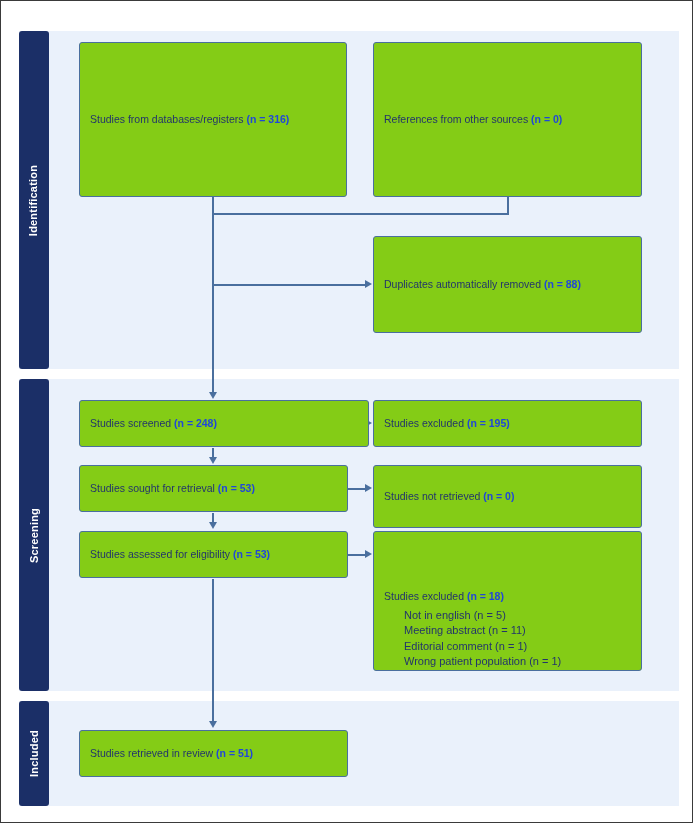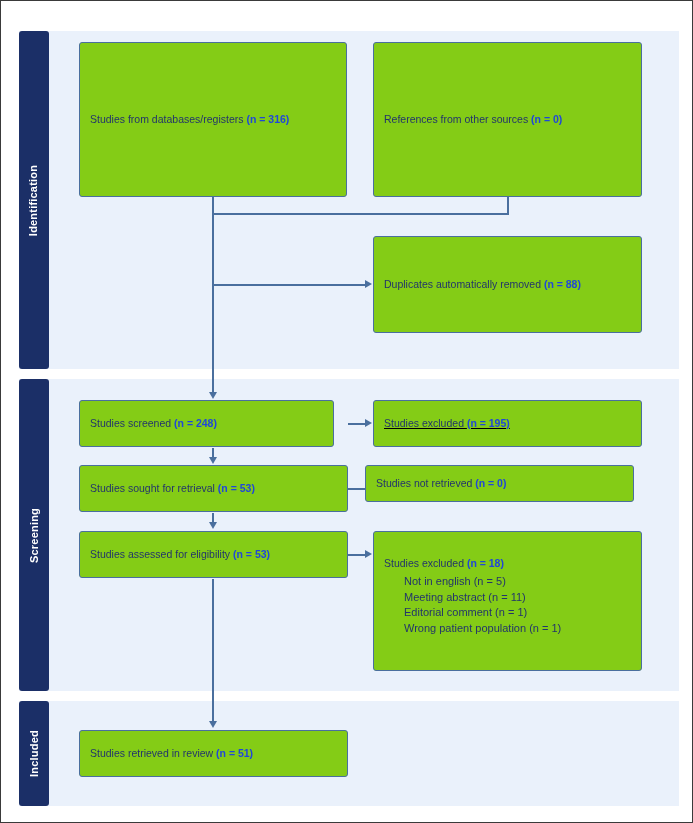--- a/index.html
+++ b/index.html
@@ -168,51 +168,51 @@
       <span>References from other sources </span><span class="count">(n = 0)</span>
     </div>
   </div>
 
   <div class="flow-box" style="left:372px; top:235px; width:269px; height:97px;">
     <div class="box-text">
       <span>Duplicates automatically removed </span><span class="count">(n = 88)</span>
     </div>
   </div>
 
-  <div class="flow-box" style="left:78px; top:399px; width:255px; height:47px;text-align:right;">
+  <div class="flow-box" style="left:78px; top:399px; width:290px; height:47px;text-align:right;">
     <div class="box-text">
       <span>Studies screened </span><span class="count">(n = 248)</span>
     </div>
   </div>
 
-  <div class="flow-box" style="left:372px; top:399px; width:269px; height:47px;text-decoration:underline;">
+  <div class="flow-box" style="left:372px; top:399px; width:269px; height:47px;">
     <div class="box-text">
       <span>Studies excluded </span><span class="count">(n = 195)</span>
     </div>
   </div>
 
   <div class="flow-box" style="left:78px; top:464px; width:269px; height:47px;">
     <div class="box-text">
       <span>Studies sought for retrieval </span><span class="count">(n = 53)</span>
     </div>
   </div>
 
-  <div class="flow-box" style="left:364px; top:464px; width:269px; height:37px;">
+  <div class="flow-box" style="left:372px; top:464px; width:269px; height:63px;">
     <div class="box-text">
       <span>Studies not retrieved </span><span class="count">(n = 0)</span>
     </div>
   </div>
 
   <div class="flow-box" style="left:78px; top:530px; width:269px; height:47px;">
     <div class="box-text">
       <span>Studies assessed for eligibility </span><span class="count">(n = 53)</span>
     </div>
   </div>
 
-  <div class="flow-box" style="left:372px; top:530px; width:269px; height:140px; align-items:flex-start; padding-top:24px;">
+  <div class="flow-box" style="left:372px; top:530px; width:269px; height:140px; align-items:flex-end; padding-top:24px;">
     <div class="box-text">
       <div>
         <span>Studies excluded </span><span class="count">(n = 18)</span>
       </div>
       <ul class="reason-list">
         <li>Not in english (n = 5)</li>
         <li>Meeting abstract (n = 11)</li>
         <li>Editorial comment (n = 1)</li>
         <li>Wrong patient population (n = 1)</li>
       </ul>

